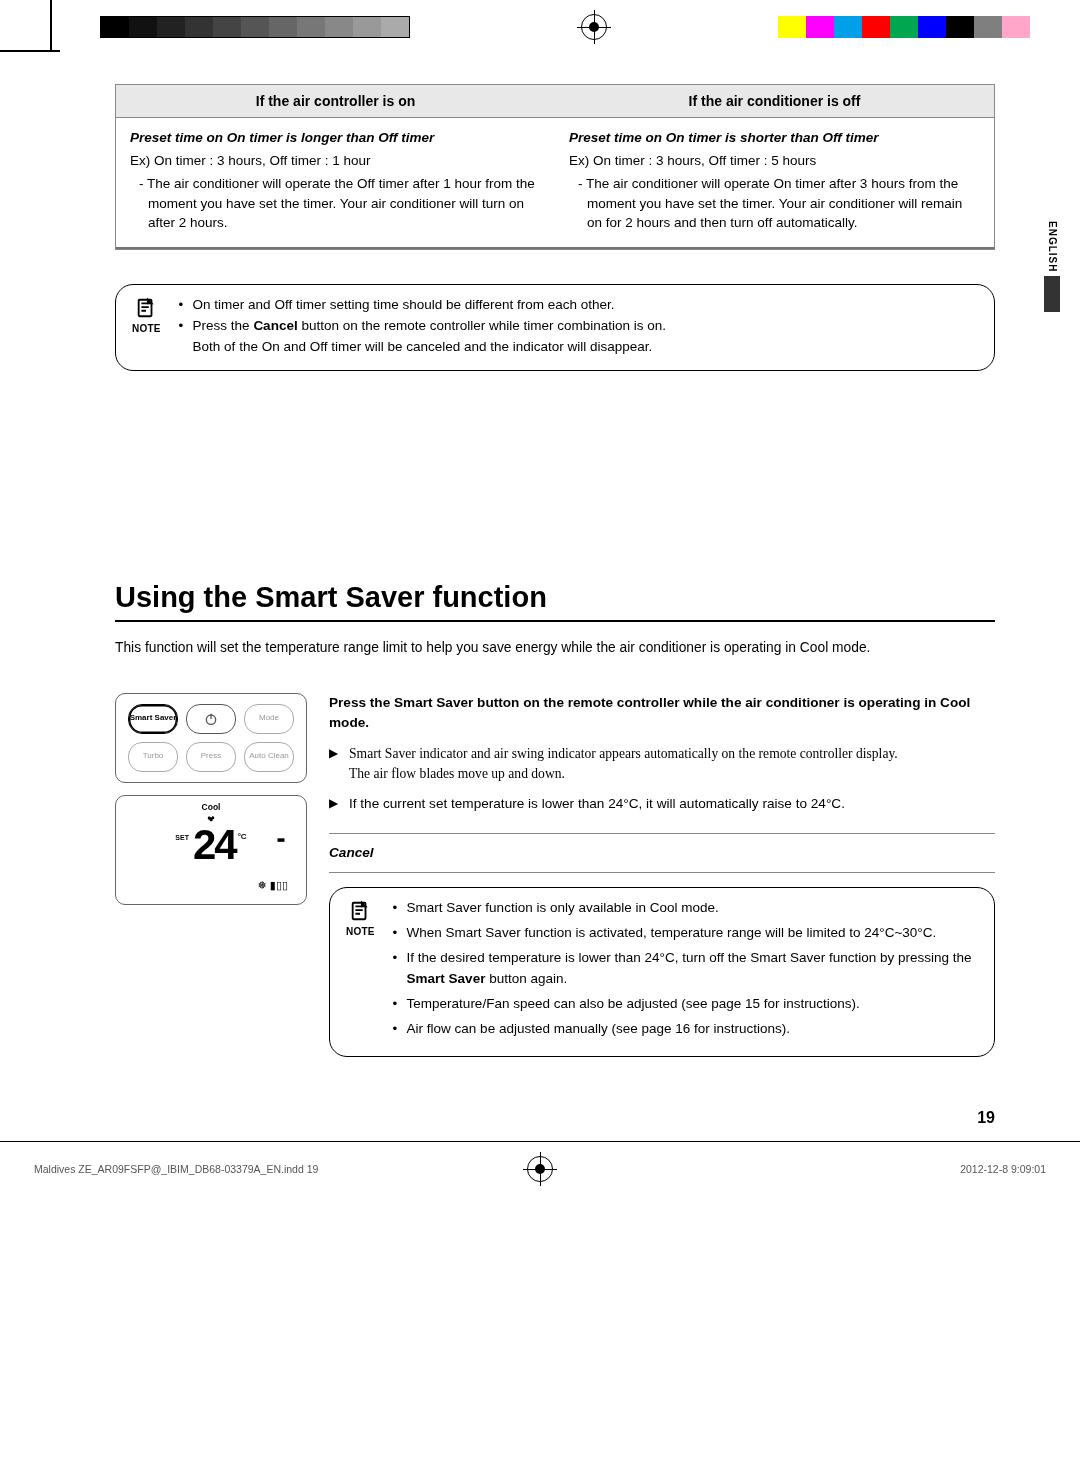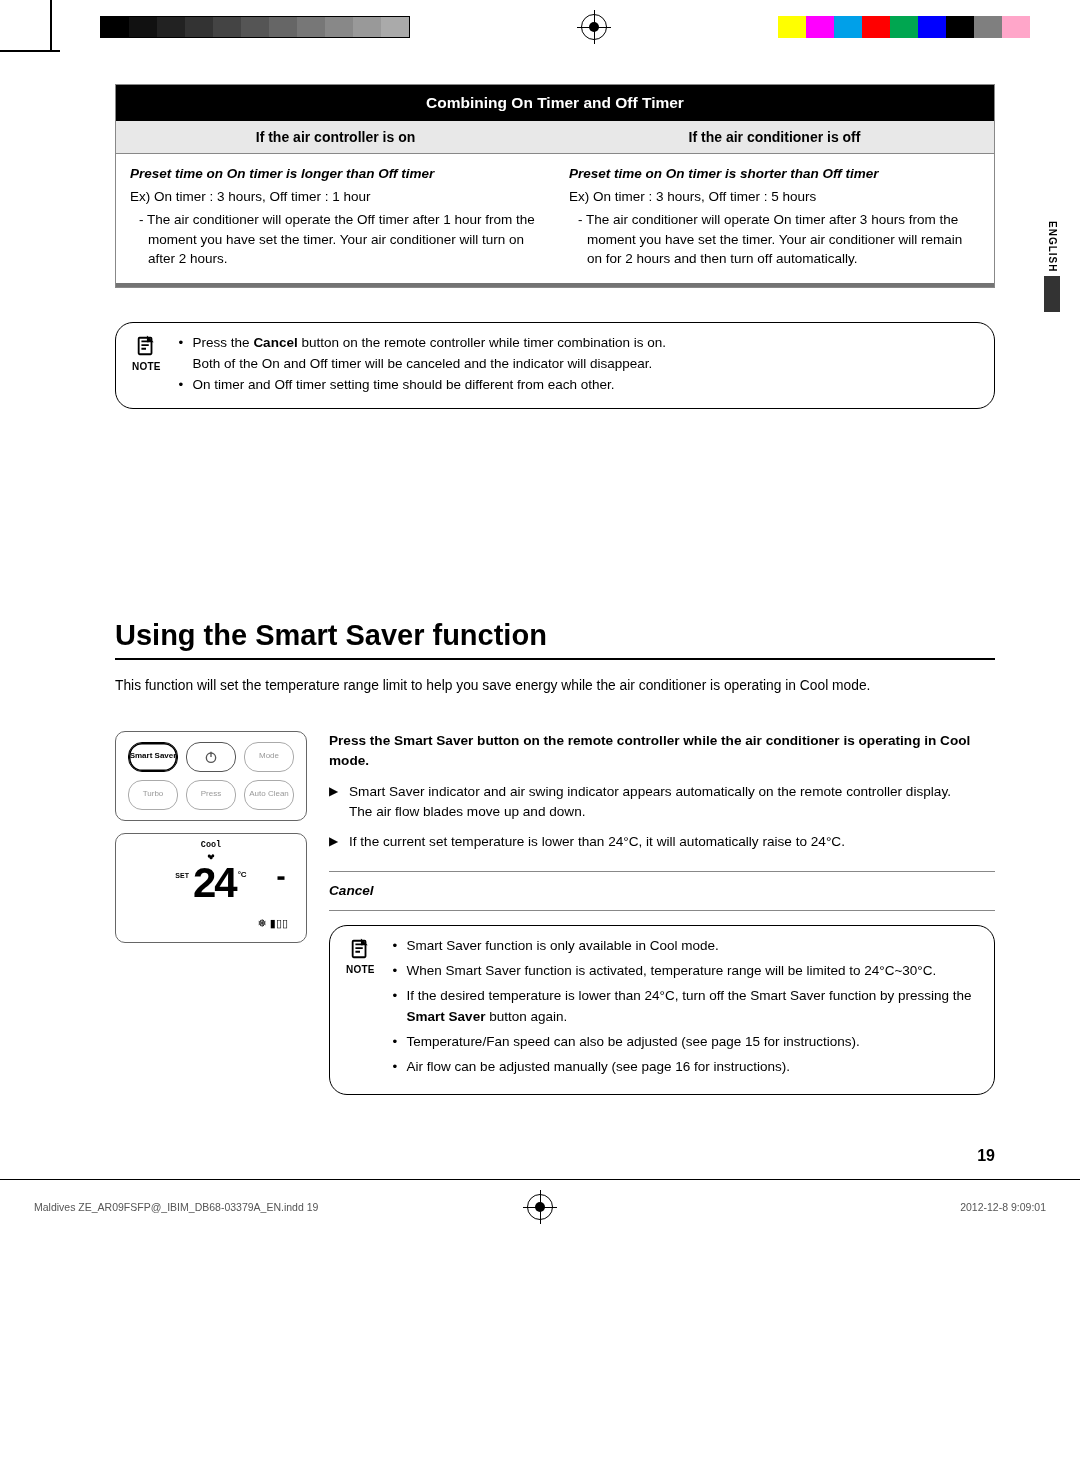--- a/index.html
+++ b/index.html
@@ -47,21 +47,21 @@
     padding:9px 0; font-size:15.5px;
   }
   .timer-table .header-row { display:flex; }
   .timer-table .header-row > div {
     flex:1; background:#e8e8e8; text-align:center; font-weight:bold;
     padding:8px 0; font-size:14px; border-bottom:1px solid #888;
   }
   .timer-table .body-row { display:flex; }
   .timer-table .body-row > div {
     flex:1; padding:10px 14px 14px 14px; font-size:13.5px; line-height:1.45;
-    border-bottom:4px solid #737373;
+    border-bottom:2px solid #737373;
   }
   .timer-table .preset { font-style:italic; font-weight:bold; }
   .timer-table .ex { margin-top:3px; }
   .timer-table .dash-item { margin:4px 0 0 18px; text-indent:-9px; }
 
   .side-tab {
     position:absolute; right:20px; top:165px; display:flex; flex-direction:column; align-items:center;
   }
   .side-tab .lang {
     writing-mode: vertical-rl; font-size:10px; font-weight:bold; letter-spacing:1px;
@@ -106,21 +106,21 @@
     text-align:center; line-height:1.1;
   }
   .rbtn.active {
     box-shadow: inset 0 0 0 1.5px #000;
     border-color:#000; color:#000; font-weight:bold;
   }
   .rbtn.power svg { width:16px; height:16px; }
   .rbtn.grey { color:#999; border-color:#aaa; }
 
   .display-box { margin-top:12px; padding:0; overflow:hidden; height:110px; position:relative; }
-  .display-box .mode-lbl { font-size:8.5px; text-align:center; font-weight:bold; margin-top:6px;font-family:Liberation Mono, monospace; }
+  .display-box .mode-lbl { font-size:8.5px; text-align:center; font-weight:bold; margin-top:6px; }
   .display-box .fan-icon { text-align:center; font-size:10px; }
   .display-box .temp-row {
     display:flex; align-items:flex-start; justify-content:center; font-family:"Arial Black", Arial;
   }
   .display-box .set { font-size:7px; font-weight:bold; align-self:flex-start; margin:8px 4px 0 0; }
   .display-box .temp { font-size:42px; font-weight:900; letter-spacing:-2px; line-height:0.9; font-family:"Arial", sans-serif; }
   .display-box .unit { font-size:8px; font-weight:bold; margin:6px 0 0 2px; }
   .display-box .icons-r { position:absolute; right:18px; top:40px; font-size:12px; line-height:1.4; text-align:center; }
   .display-box .icons-b { position:absolute; right:18px; bottom:12px; font-size:11px; }
 
@@ -187,21 +187,20 @@
 </div>
 
 <div class="page">
 
   <div class="side-tab">
     <span class="lang">ENGLISH</span>
     <span class="bar"></span>
   </div>
 
   <div class="timer-table">
-    <div class="title-row">Combining On Timer and Off Timer</div>
     <div class="header-row">
       <div>If the air controller is on</div>
       <div>If the air conditioner is off</div>
     </div>
     <div class="body-row">
       <div>
         <div class="preset">Preset time on On timer is longer than Off timer</div>
         <div class="ex">Ex) On timer : 3 hours, Off timer : 1 hour</div>
         <div class="dash-item">- The air conditioner will operate the Off timer after 1 hour from the moment you have set the timer. Your air conditioner will turn on after 2 hours.</div>
       </div>
@@ -216,22 +215,22 @@
   <div class="note-box">
     <div class="note-icon">
       <svg viewBox="0 0 24 24" fill="none" stroke="#000" stroke-width="2">
           <rect x="4" y="3" width="14" height="18" rx="1"></rect>
           <path d="M7 7h8M7 11h8M7 15h5"></path>
           <path d="M14 3l4 4h-4z" fill="#000"></path>
         </svg>
       <span class="label">NOTE</span>
     </div>
     <ul id="note1-list">
+        <li><span>On timer and Off timer setting time should be different from each other.</span></li>
         <li><span>Press the </span><b>Cancel</b><span> button on the remote controller while timer combination is on.</span><span class="sub">Both of the On and Off timer will be canceled and the indicator will disappear.</span></li>
-        <li><span>On timer and Off timer setting time should be different from each other.</span></li>
       </ul>
   </div>
 
   <h1 class="section-title">Using the Smart Saver function</h1>
   <div class="intro">This function will set the temperature range limit to help you save energy while the air conditioner is operating in Cool mode.</div>
 
   <div class="ss-area">
     <div class="ss-left">
 
       <div class="remote-box">
@@ -275,21 +274,21 @@
 
     </div>
 
     <div class="ss-right">
       <div>
         <span class="lead"><span>Press the </span><span>Smart Saver</span><span> button on the remote controller while the air conditioner is operating in Cool mode.</span></span>
       </div>
       <div id="arrow-items">
           <div class="arrow-item">
             <div class="arr">▶</div>
-            <div class="txt" style="white-space: pre-line;">Smart Saver indicator and air swing indicator appears automatically on the remote controller display.
+            <div class="txt" style="white-space: pre-line; font-family: Liberation Serif, serif;">Smart Saver indicator and air swing indicator appears automatically on the remote controller display.
 The air flow blades move up and down.</div>
           </div>
           <div class="arrow-item">
             <div class="arr">▶</div>
             <div class="txt" style="white-space: pre-line;">If the current set temperature is lower than 24°C, it will automatically raise to 24°C.</div>
           </div>
         </div>
 
       <div class="cancel-row">
         <div class="clbl">Cancel</div>

